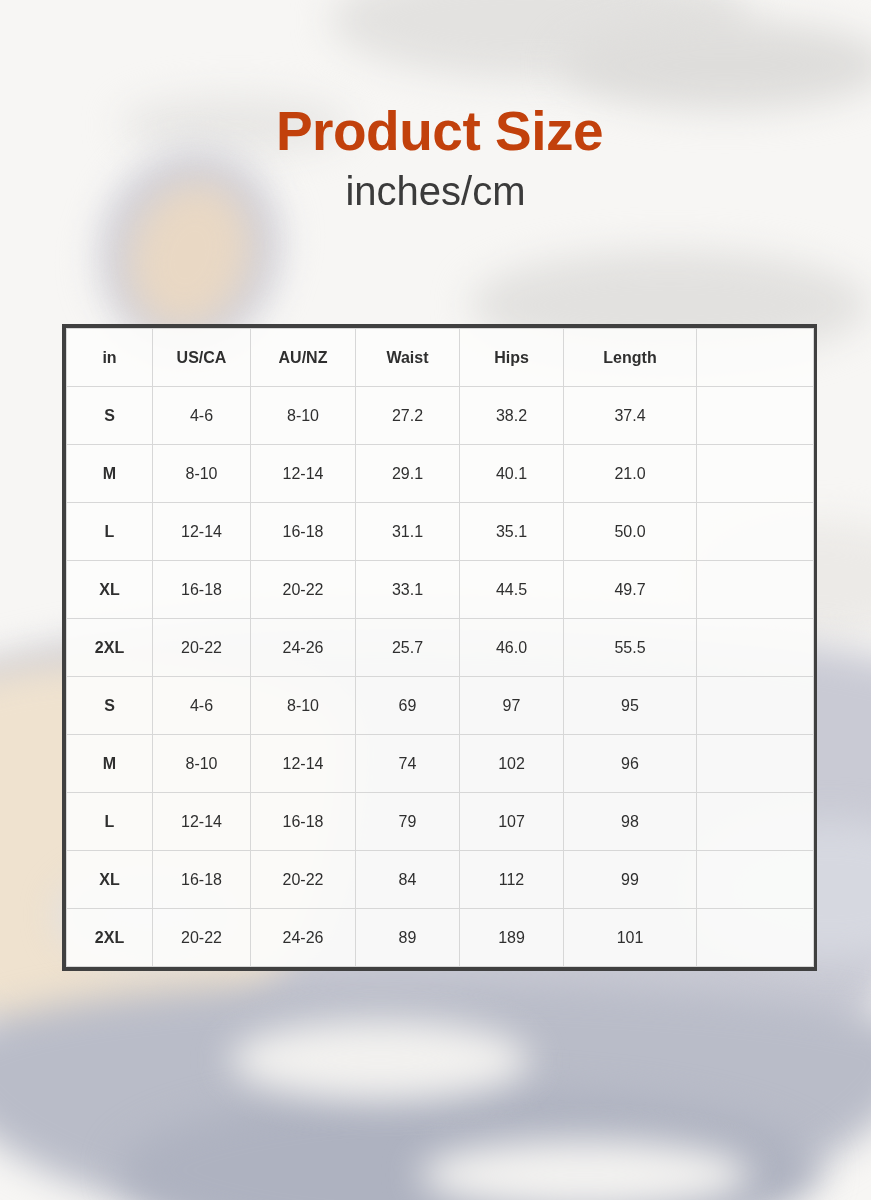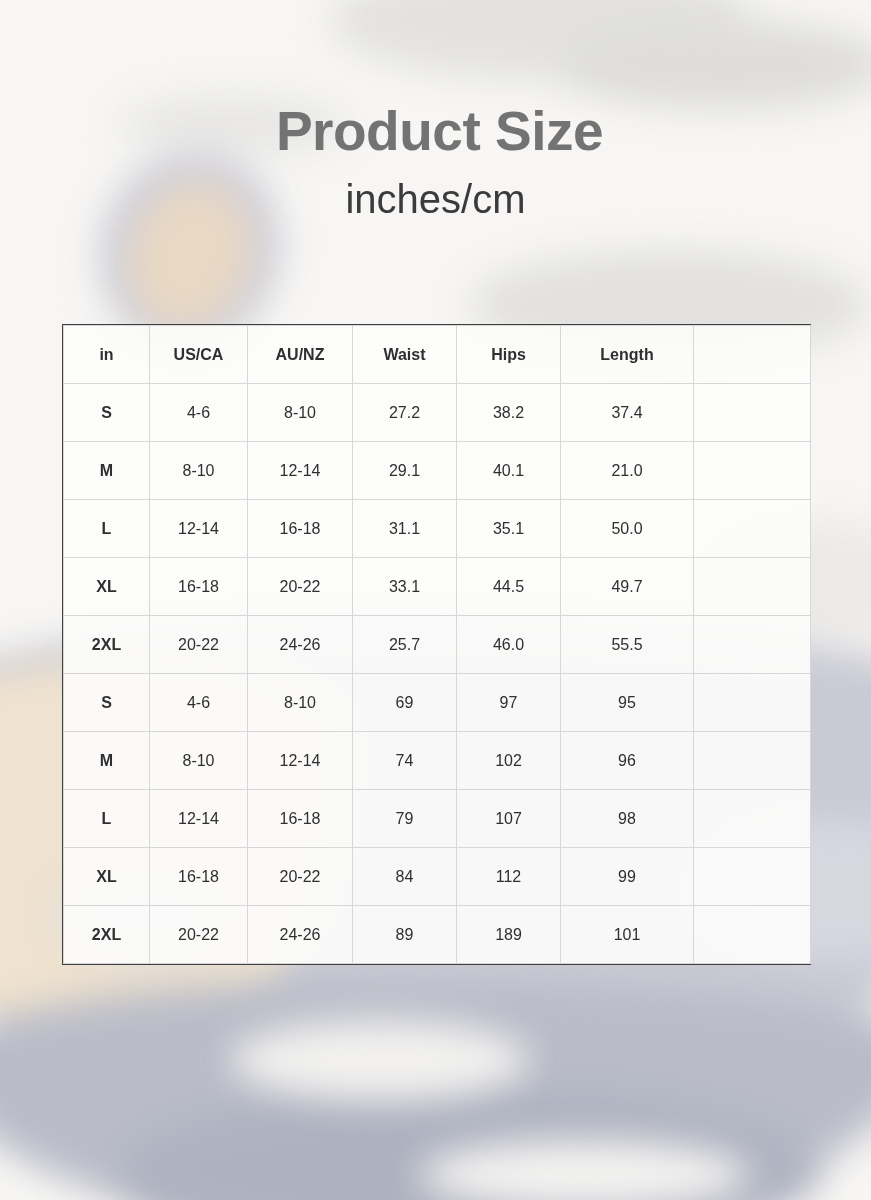--- a/index.html
+++ b/index.html
@@ -52,39 +52,39 @@
     box-sizing: border-box;
   }
 
   .titles {
     text-align: center;
     padding-top: 103px;
   }
   .title-main {
     font-size: 55px;
     font-weight: bold;
-    color: #737373;
+    color: #c2410c;
     letter-spacing: -0.5px;
     line-height: 1.05;
     padding-left: 8px;
   }
   .title-sub {
     font-size: 40px;
     color: #3b3b3b;
-    margin-top: 16px;
+    margin-top: 8px;
     line-height: 1.1;
   }
 
   .table-wrap {
     position: absolute;
     top: 324px;
     left: 62px;
     width: 747px;
     background: rgba(252,252,251,0.93);
-    border: 1px solid #404040;
+    border: 4px solid #404040;
   }
   table {
     border-collapse: collapse;
     width: 100%;
     table-layout: fixed;
   }
   col.c0 { width: 86px; }
   col.c1 { width: 98px; }
   col.c2 { width: 105px; }
   col.c3 { width: 104px; }

